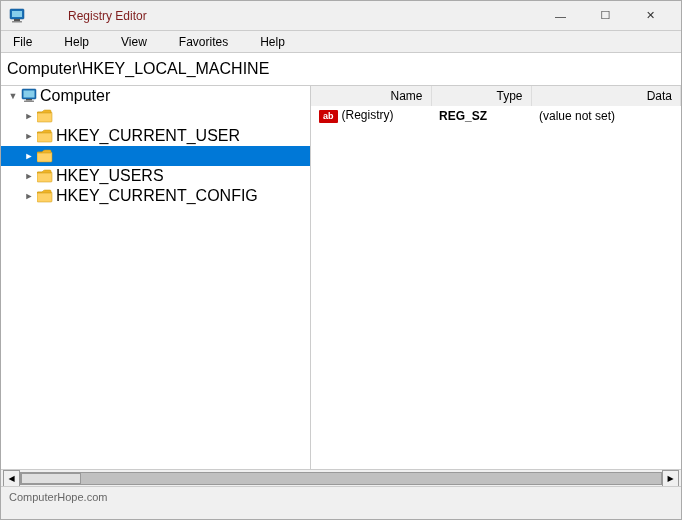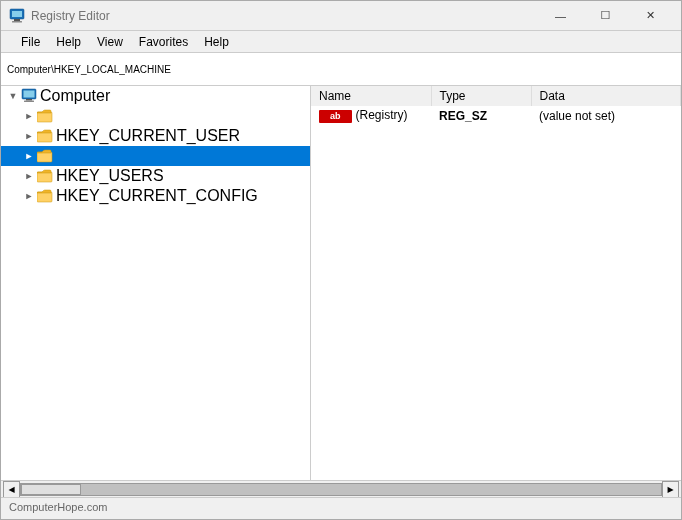--- a/index.html
+++ b/index.html
@@ -27,21 +27,22 @@
     }
     #title-icon {
       width: 16px;
       height: 16px;
       margin-right: 6px;
       flex-shrink: 0;
     }
     #title-text {
       flex: 1;
       font-size: 12px;
-      color: #737373;
+      color: #7f1d1d;
+      margin-left: 37px;
     }
     #window-controls {
       display: flex;
       gap: 0;
     }
     .win-btn {
       width: 45px;
       height: 30px;
       display: flex;
       align-items: center;
@@ -50,38 +51,39 @@
       cursor: pointer;
       color: #333;
     }
 
     
     #menu-bar {
       height: 22px;
       background: #f0f0f0;
       display: flex;
       align-items: center;
-      padding: 0 12px;
+      padding: 0 4px;
       border-bottom: 1px solid #ccc;
+      gap: 16px;
     }
     .menu-item {
       padding: 2px 8px;
       cursor: pointer;
       font-size: 12px;
     }
 
     
     #address-bar {
       height: 24px;
       background: #fff;
       border-bottom: 1px solid #ccc;
       display: flex;
       align-items: center;
       padding: 16px 6px;
-      font-size: 10px;
+      font-size: 16px;
     }
 
     
     #main {
       display: flex;
       flex: 1;
       overflow: hidden;
     }
 
     
@@ -127,44 +129,44 @@
     }
 
     #detail-table {
       width: 100%;
       border-collapse: collapse;
     }
     #detail-table thead tr {
       background: #f0f0f0;
     }
     #detail-table th {
-      text-align: left;
+      text-align: right;
       padding: 3px 8px;
       font-weight: normal;
       font-size: 12px;
       border-right: 1px solid #ddd;
       cursor: pointer;
     }
     #detail-table td {
       padding: 2px 8px;
       font-size: 12px;
       border-bottom: 1px solid transparent;
     }
     .col-name { width: 120px; }
     .col-type { width: 100px; font-weight: bold; }
     .col-data { }
 
     
     #status-bar {
-      height: 22px;
+      height: 15px;
       background: #f0f0f0;
       border-top: 1px solid #ccc;
       display: flex;
-      align-items: flex-start;
-      padding: 3px 8px;
+      align-items: flex-end;
+      padding: 16px 8px;
       font-size: 11px;
       color: #666;
     }
 
     
     #detail-scroll-area {
       height: 17px;
       background: #f0f0f0;
       border-top: 1px solid #ccc;
       display: flex;
@@ -203,21 +205,21 @@
       height: 14px;
     }
 
     
     .ab-icon {
       display: inline-block;
       background: #cc0000;
       color: #fff;
       font-size: 9px;
       font-weight: bold;
-      padding: 0 11px;
+      padding: 0 4px;
       margin-right: 4px;
       border-radius: 1px;
       line-height: 13px;
     }
   </style>
 </head>
 <body>
 
 <div id="title-bar">
   <div id="title-icon">

